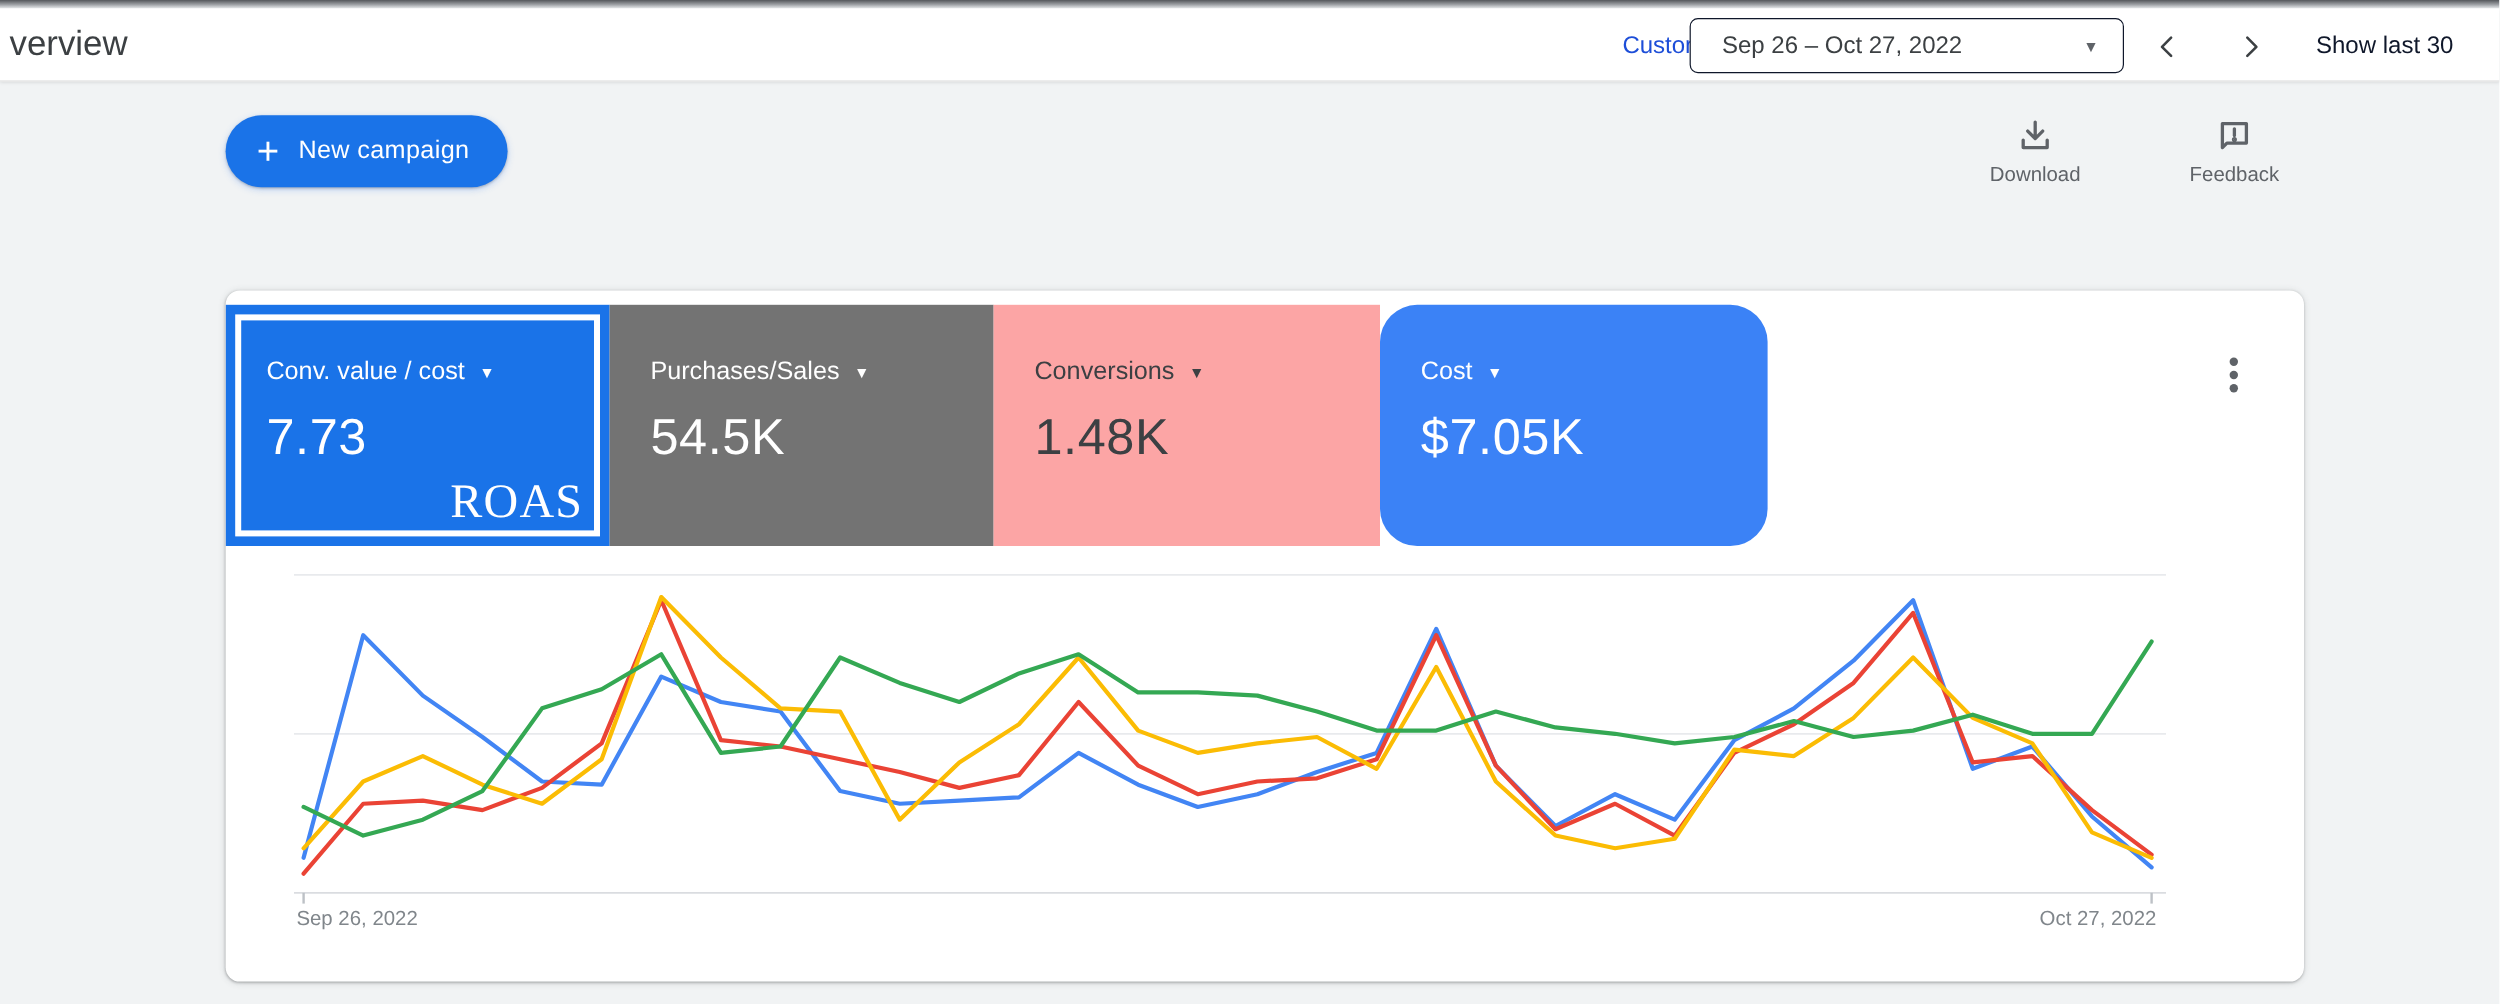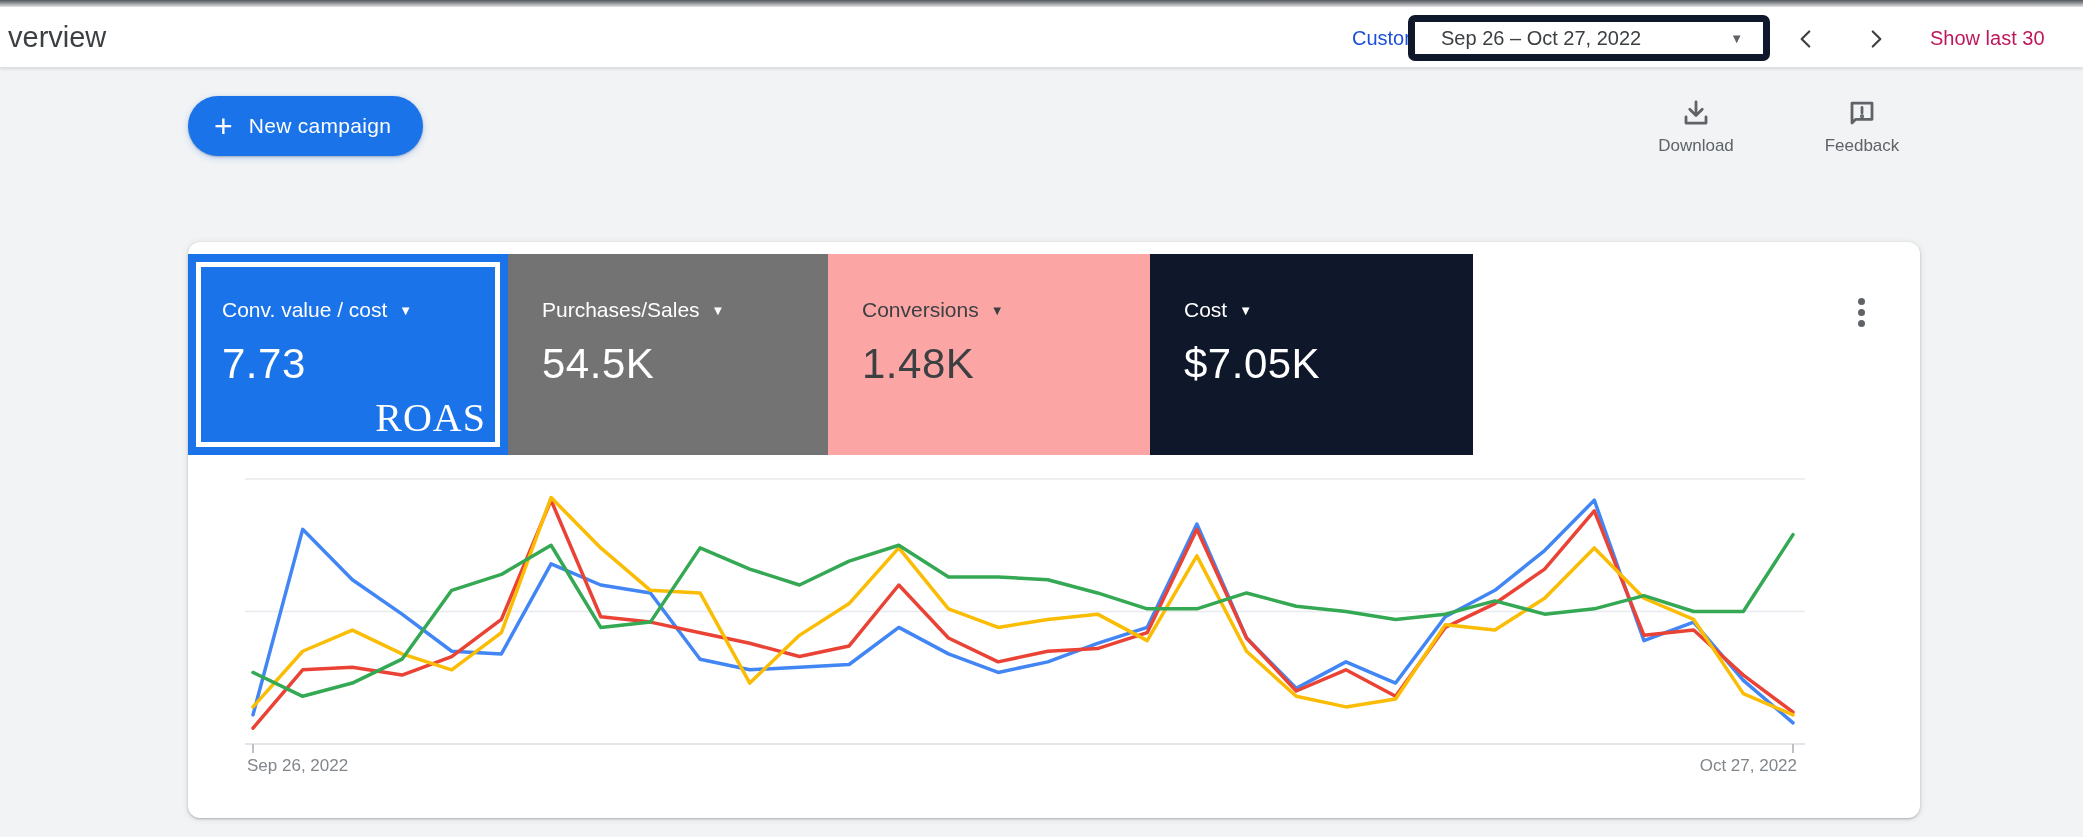--- a/index.html
+++ b/index.html
@@ -8,31 +8,31 @@
 
   .top-strip { position:absolute; left:0; top:0; width:2083px; height:7px;
     background:linear-gradient(180deg,#54575b 0%,#9ea1a5 55%,#e8eaec 100%); }
 
   header { position:absolute; left:0; top:7px; width:2083px; height:61px; background:#fff;
     border-bottom:1px solid #e0e0e0; box-shadow:0 1px 3px rgba(0,0,0,.12); z-index:5;
     display:flex; align-items:center; }
   .page-title { position:absolute; left:8px; top:14px; font-size:29px; color:#3c4043; }
   .custom-label { position:absolute; left:1308px; top:20px; font-size:20px; color:#1d4ed8;margin-left:44px; }
   .date-button { position:absolute; left:1408px; top:8px; width:362px; height:46px;
-    background:#fff; border:7px solid #0f172a; border-radius:7px; cursor:pointer;
+    background:#fff; border:1px solid #0f172a; border-radius:7px; cursor:pointer;
     display:flex; align-items:center; justify-content:space-between; padding:0 20px 0 26px; }
   .date-button .date-text { font-size:20px; color:#3c4043; font-weight:500; white-space:nowrap; }
   .date-button .caret { font-size:13px; color:#5f6368; margin-left:16px; }
   .nav-chevron { position:absolute; top:12px; width:40px; height:40px; background:none; border:none;
     cursor:pointer; display:flex; align-items:center; justify-content:center; }
   .nav-chevron.prev { left:1786px; } .nav-chevron.next { left:1856px; }
   .nav-chevron svg { width:26px; height:26px; stroke:#3c4043; stroke-width:2; fill:none;
     stroke-linecap:round; stroke-linejoin:round; }
   .show-last { position:absolute; left:1930px; top:20px; font-size:20px; font-weight:500;
-    color:#be185d; text-decoration:none; white-space:nowrap; cursor:pointer; }
+    color:#0f172a; text-decoration:none; white-space:nowrap; cursor:pointer; }
 
   .new-campaign { position:absolute; left:188px; top:96px; height:60px; border:none; cursor:pointer;
     background:#1a73e8; color:#fff; border-radius:30px; padding:0 32px 0 26px;
     display:flex; align-items:center; box-shadow:0 1px 2px rgba(60,64,67,.3), 0 2px 6px rgba(66,133,244,.3); }
   .new-campaign .plus { font-size:32px; font-weight:400; margin-right:16px; line-height:1; }
   .new-campaign .nc-label { font-size:21px; font-weight:500; letter-spacing:.3px; }
 
   .icon-action { position:absolute; top:98px; width:120px; display:flex; flex-direction:column;
     align-items:center; cursor:pointer; color:#5f6368; }
   .icon-action.download { left:1636px; } .icon-action.feedback { left:1802px; }
@@ -131,21 +131,21 @@
         </div>
         <div class="sc-value">54.5K</div>
       </div>
       <div class="scorecard c2" style="background: #fca5a5; color: rgb(60, 64, 67);">
         <div class="sc-label-row">
           <span>Conversions</span>
           <span class="sc-caret">▼</span>
         </div>
         <div class="sc-value">1.48K</div>
       </div>
-      <div class="scorecard c3" style="background: #0f172a; color: rgb(255, 255, 255);">
+      <div class="scorecard c3" style="background: #3b82f6; color: rgb(255, 255, 255); border-radius: 31px;">
         <div class="sc-label-row">
           <span>Cost</span>
           <span class="sc-caret">▼</span>
         </div>
         <div class="sc-value">$7.05K</div>
       </div>
     </div>
 
     <div class="kebab">
       <span class="dot"></span>

